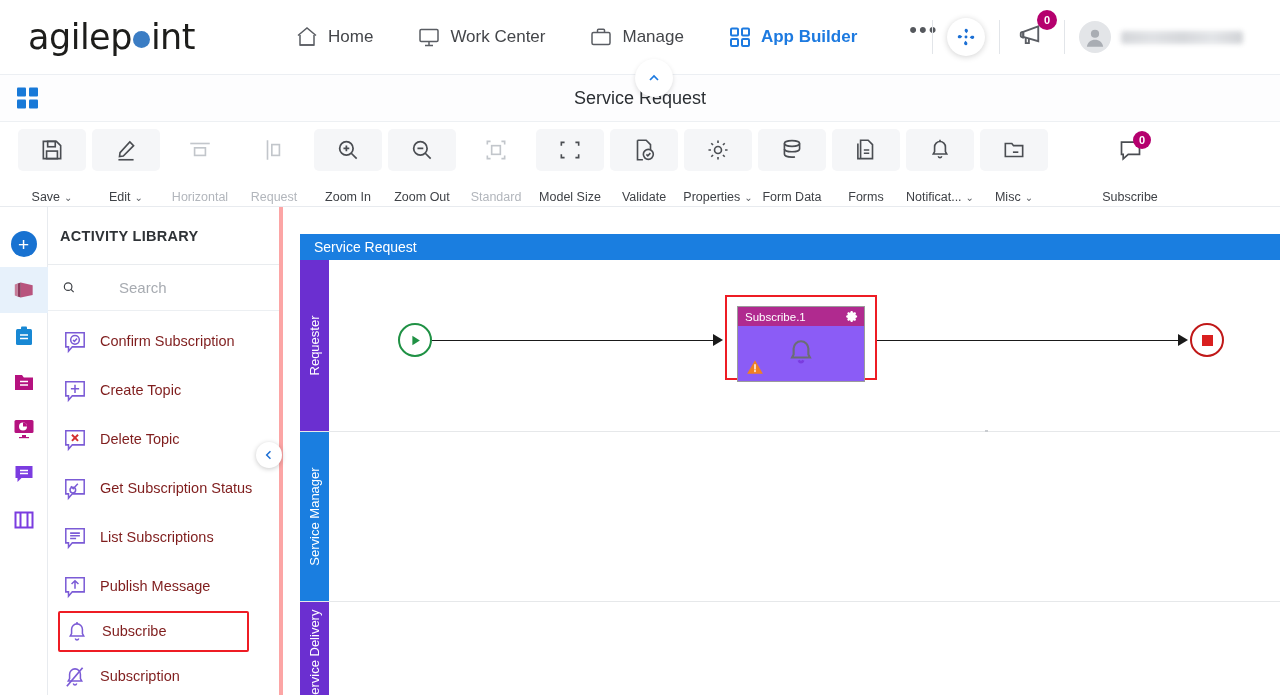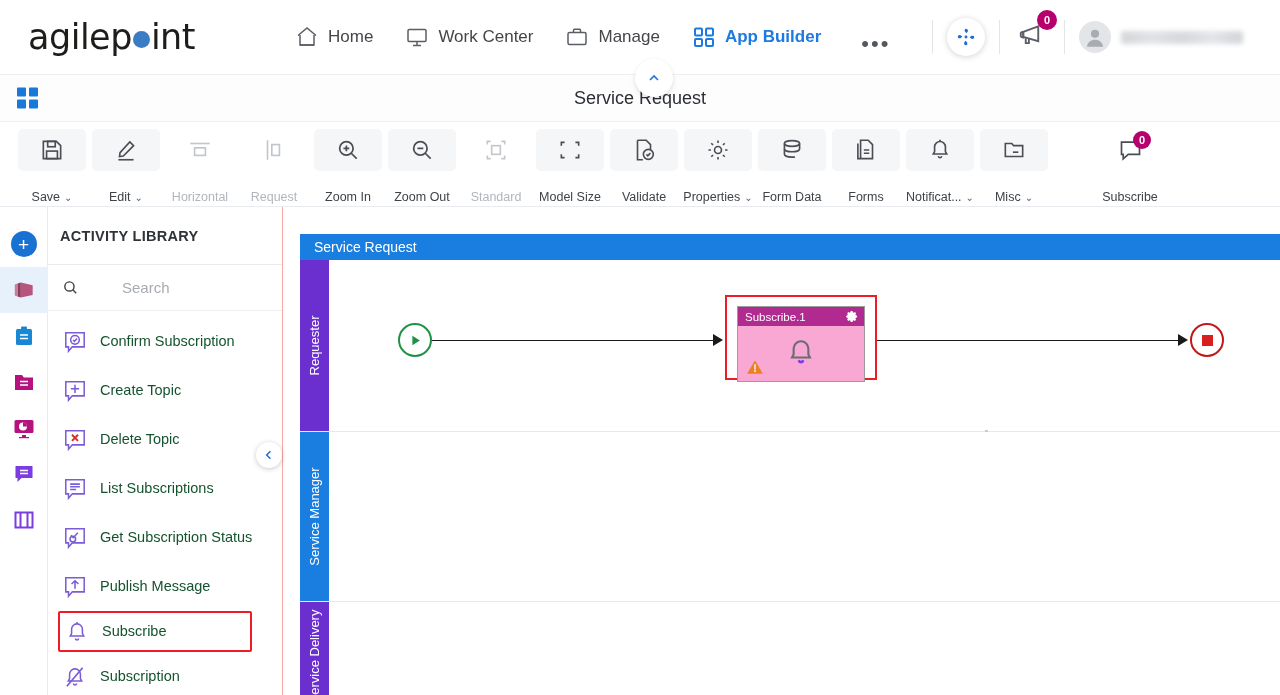--- a/index.html
+++ b/index.html
@@ -18,21 +18,21 @@
   }
   .logo { margin-left: 28px; display: flex; align-items: baseline; }
   .logo-text {
     font-size: 35px; letter-spacing: -0.5px; color: #1d1d1b;
     font-family: "DejaVu Sans", sans-serif; font-weight: 400;
   }
   .logo-dot {
     display: inline-block; width: 17px; height: 17px; border-radius: 50%;
     background: #3b7dc4; margin: 0 1px; position: relative; top: -1px;
   }
-  .nav-items { display: flex; align-items: flex-end; margin-left: 100px; gap: 32px; }
+  .nav-items { display: flex; align-items: flex-start; margin-left: 100px; gap: 44px; }
   .nav-item {
     display: flex; align-items: center; gap: 9px; cursor: pointer;
     color: #44464a; font-size: 17px;
   }
   .nav-item.active { color: #1d7ae0; font-weight: bold; }
   .nav-ico { width: 24px; height: 24px; display: block; }
   .nav-dots {
     color: #55585d; font-size: 22px; letter-spacing: 2px; cursor: pointer;
     margin-left: 8px; line-height: 10px;
   }
@@ -117,21 +117,21 @@
   .rail-item.selected { background: #e7f1fb; }
   .rail-plus {
     width: 26px; height: 26px; border-radius: 50%; background: #1872d1;
     display: flex; align-items: center; justify-content: center;
     color: #fff; font-size: 19px; line-height: 1;
   }
 
   
   .lib {
     position: absolute; left: 48px; top: 207px; width: 235px; height: 488px;
-    background: #fff; border-right: 1px solid #fca5a5;
+    background: #fff; border-right: 4px solid #fca5a5;
   }
   .lib-head {
     height: 58px; display: flex; align-items: center; padding-left: 12px;
     font-size: 14.5px; letter-spacing: .3px; font-weight: bold; color: #2f3337;
     border-bottom: 1px solid #e9ecef;
   }
   .lib-search {
     height: 46px; display: flex; align-items: center; gap: 11px;
     padding-left: 14px; border-bottom: 1px solid #eceff2;
   }
@@ -139,21 +139,21 @@
     border: none; outline: none; font-size: 15px; color: #3a3d42;
     font-family: "Liberation Sans", sans-serif; width: 160px; background: transparent; margin-left: 32px;
   }
   .lib-search-input::placeholder { color: #a7abb1; }
   .lib-list { position: relative; height: 384px; overflow: hidden; }
   .lib-row {
     display: flex; align-items: center; gap: 12px; padding: 0 8px 0 14px;
     min-height: 49px; cursor: pointer;
   }
   .lib-row.cut { height: 6px; min-height: 6px; overflow: hidden; }
-  .lib-row-label { font-size: 14.5px; color: #14532d; line-height: 19px; }
+  .lib-row-label { font-size: 14.5px; color: #7f1d1d; line-height: 19px; }
   .lib-row.highlight {
     border: 2px solid #ee1c24; border-radius: 2px; margin: 0 30px 0 10px;
     padding-left: 4px; min-height: 41px;
   }
   .panel-collapse {
     position: absolute; left: 256px; top: 442px; width: 26px; height: 26px;
     border-radius: 50%; background: #fff; box-shadow: 0 1px 5px rgba(0,0,0,.22);
     display: flex; align-items: center; justify-content: center;
     cursor: pointer; z-index: 30;
   }
@@ -191,21 +191,21 @@
   .flow-line { position: absolute; height: 1.6px; background: #1a1a1a; }
   .arrow-head {
     position: absolute; width: 0; height: 0;
     border-top: 6px solid transparent; border-bottom: 6px solid transparent;
     border-left: 10px solid #1a1a1a;
   }
   .act-sel {
     position: absolute; border: 2px solid #ee1c24; background: #fff;
   }
   .act-node {
-    position: absolute; background: #f9a8d4; border: 1px solid #9b9b9b; cursor: pointer; text-align: right;
+    position: absolute; background: #8b5cf6; border: 1px solid #9b9b9b; cursor: pointer; text-align: right;
   }
   .act-head {
     height: 19px; background: #b02a8f; display: flex; align-items: center;
     justify-content: space-between; padding: 0 5px 0 7px;
   }
   .act-title { color: #fff; font-size: 11.5px; }
   .act-body { position: relative; height: 56px; }
   .act-warn { position: absolute; left: 8px; bottom: 6px; }
   .act-bell {
     position: absolute; left: 50%; top: 50%; transform: translate(-50%,-55%);
@@ -589,32 +589,32 @@
         <svg width="26" height="26" viewBox="0 0 24 24" fill="none" stroke="#7b5bd6" stroke-width="1.4">
           <path d="M3.5 3.5h17v13h-11l-3.5 4v-4h-2.5z"></path>
           <path d="M9.2 7.2l5.6 5.6M14.8 7.2l-5.6 5.6" stroke="#d32f2f" stroke-width="1.8"></path>
         </svg>
         <div class="lib-row-label">Delete Topic</div>
       </div>
 
       <div class="lib-row">
         <svg width="26" height="26" viewBox="0 0 24 24" fill="none" stroke="#7b5bd6" stroke-width="1.4">
           <path d="M3.5 3.5h17v13h-11l-3.5 4v-4h-2.5z"></path>
-            <path d="M7.5 7.5h9M7.5 10h9M7.5 12.5h5.5"></path>
-        </svg>
-        <div class="lib-row-label">List Subscriptions</div>
+            <path d="M8.2 9.4l2.2 2.3 4.2-4.6"></path>
+            <circle cx="10" cy="13" r="2.6"></circle>
+        </svg>
+        <div class="lib-row-label">Get Subscription Status</div>
       </div>
 
       <div class="lib-row">
         <svg width="26" height="26" viewBox="0 0 24 24" fill="none" stroke="#7b5bd6" stroke-width="1.4">
           <path d="M3.5 3.5h17v13h-11l-3.5 4v-4h-2.5z"></path>
-            <path d="M8.2 9.4l2.2 2.3 4.2-4.6"></path>
-            <circle cx="10" cy="13" r="2.6"></circle>
-        </svg>
-        <div class="lib-row-label">Get Subscription Status</div>
+            <path d="M7.5 7.5h9M7.5 10h9M7.5 12.5h5.5"></path>
+        </svg>
+        <div class="lib-row-label">List Subscriptions</div>
       </div>
 
       <div class="lib-row">
         <svg width="26" height="26" viewBox="0 0 24 24" fill="none" stroke="#7b5bd6" stroke-width="1.4">
           <path d="M3.5 3.5h17v13h-11l-3.5 4v-4h-2.5z"></path>
             <path d="M12 13.5V6.5M8.8 9.3 12 6.2l3.2 3.1"></path>
         </svg>
         <div class="lib-row-label">Publish Message</div>
       </div>
 

